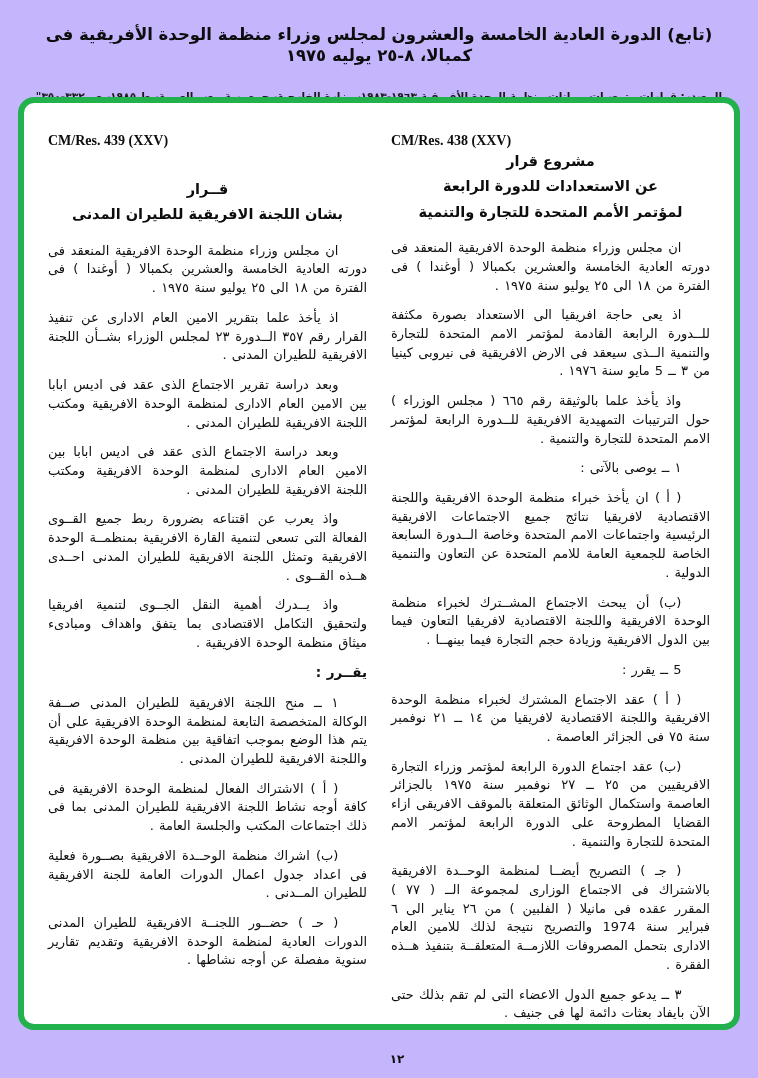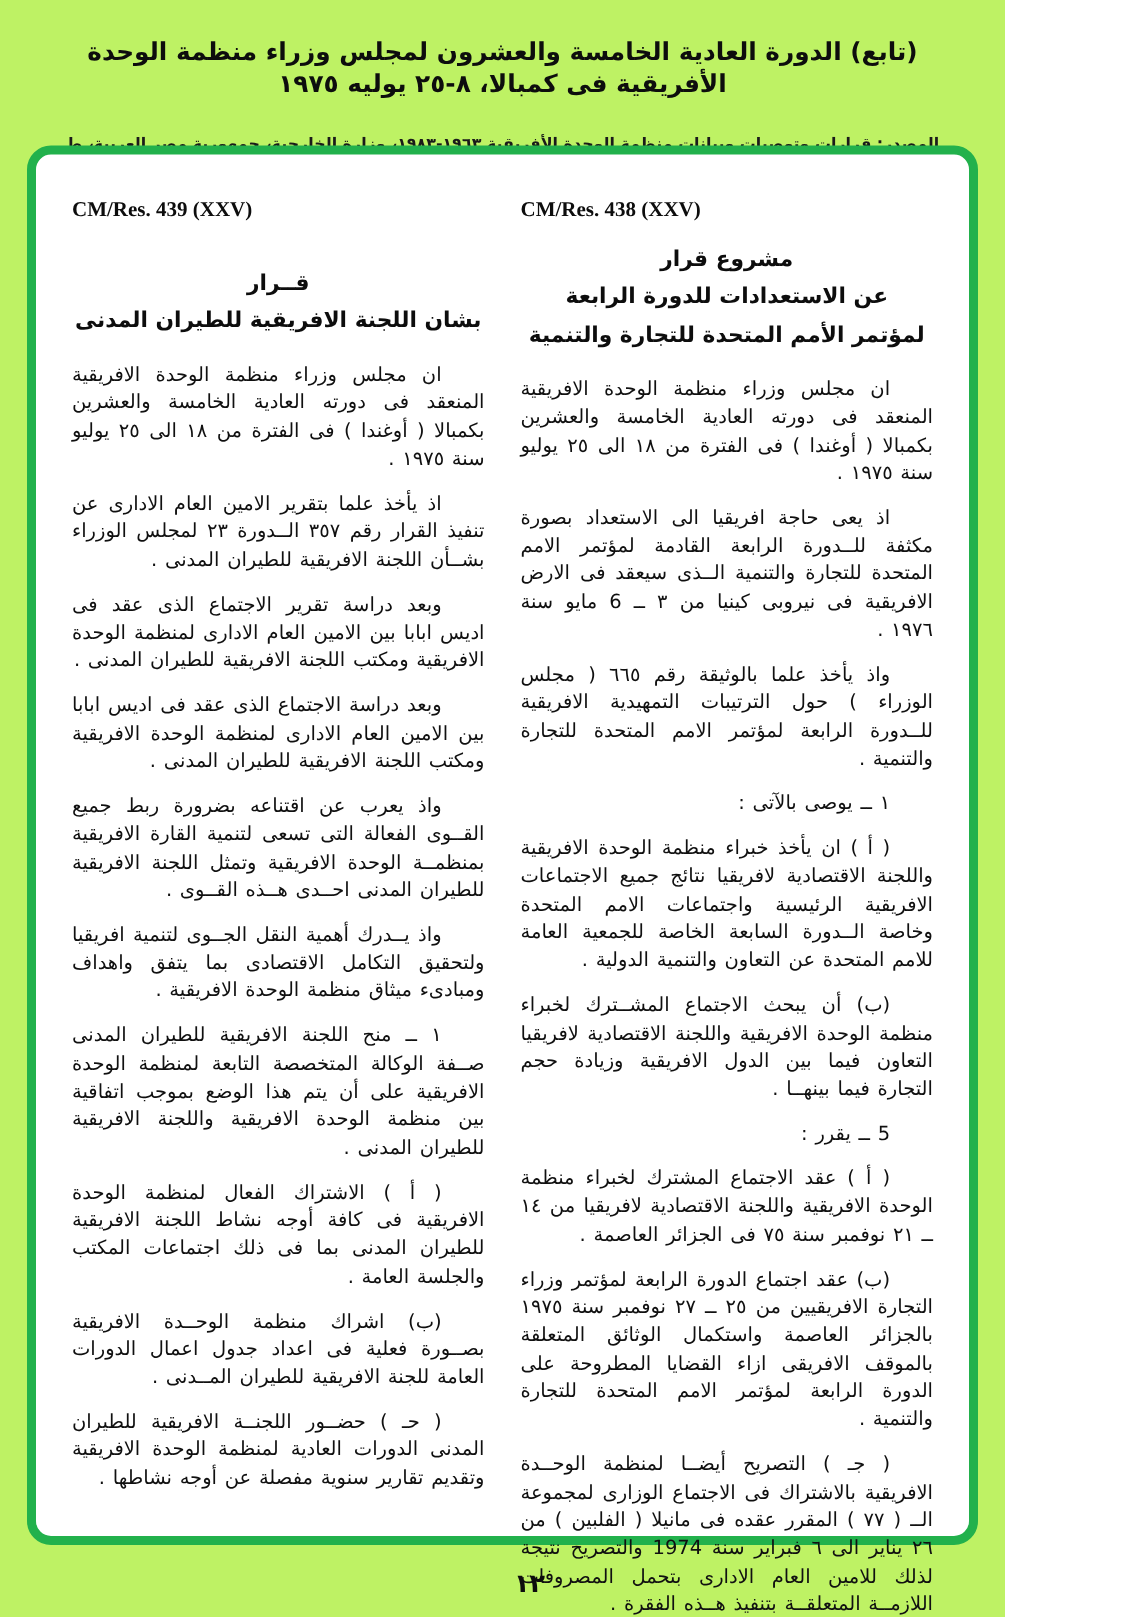--- a/index.html
+++ b/index.html
@@ -1,20 +1,20 @@
 <!DOCTYPE html>
 <html lang="ar" style="--accent: #22b14c;"><head>
 <meta charset="utf-8">
 <style>
   * { margin:0; padding:0; box-sizing:border-box; }
   html,body { background:#ffffff; }
   .page {
     position:relative;
-    width:670px; height:1078px;
-    background:#bef264;
+    width:758px; height:1078px;
+    background:#c4b5fd;
     font-family:"DejaVu Sans", sans-serif;
     color:#111111;
     overflow:hidden;
   }
   .doc-header { position:absolute; top:24px; left:30px; right:30px; direction:rtl; }
   .doc-title {
     text-align:center; font-weight:bold; font-size:16.5px; line-height:1.3;
     color:#0d0d0d; letter-spacing:0;
   }
   .doc-source {
@@ -31,21 +31,20 @@
     position:absolute; inset:0;
     display:flex; direction:rtl;
     gap:24px;
     padding:30px 24px 20px 24px;
   }
   .column { width:50%; direction:rtl; }
   .ref {
     direction:ltr; text-align:left;
     font-family:"Liberation Serif", serif;
     font-weight:bold; font-size:14px; color:#0d0d0d;
-    margin-bottom:12px;
   }
   .col-left .ref { margin-bottom:28px; }
   .res-title { margin-bottom:14px; }
   .res-title .title-line {
     text-align:center; font-weight:bold; font-size:14.5px; line-height:1.75; color:#0d0d0d;
   }
   .paragraphs p {
     margin:0 0 11px 0;
     font-size:13px; line-height:1.44;
     text-align:justify; text-align-last:right;
@@ -53,21 +52,21 @@
     color:#101010;
     word-spacing:1px;
   }
   .paragraphs p.strong {
     font-weight:bold; text-indent:0; text-align:right; font-size:13.5px;
     margin-top:4px;
   }
   .paragraphs p.num { text-indent:2.2em; }
   .page-number {
     position:absolute; bottom:12px; left:0; right:0;
-    text-align:center; font-weight:bold; font-size:17px; color:#0d0d0d;
+    text-align:center; font-weight:bold; font-size:12px; color:#0d0d0d;
     letter-spacing:4px;
     margin-left:36px;
   }
 </style>
 </head>
 <body>
 
 <div class="page">
 
   <div class="doc-header">
@@ -80,21 +79,21 @@
 
       <div class="column col-right">
         <div class="ref">CM/Res. 438 (XXV)</div>
         <div class="res-title">
             <div class="title-line">مشروع قرار</div>
             <div class="title-line">عن الاستعدادات للدورة الرابعة</div>
             <div class="title-line">لمؤتمر الأمم المتحدة للتجارة والتنمية</div>
           </div>
         <div class="paragraphs">
             <p class="p body">ان مجلس وزراء منظمة الوحدة الافريقية المنعقد فى دورته العادية الخامسة والعشرين بكمبالا ( أوغندا ) فى الفترة من ١٨ الى ٢٥ يوليو سنة ١٩٧٥ .</p>
-            <p class="p body">اذ يعى حاجة افريقيا الى الاستعداد بصورة مكثفة للــدورة الرابعة القادمة لمؤتمر الامم المتحدة للتجارة والتنمية الــذى سيعقد فى الارض الافريقية فى نيروبى كينيا من ٣ ــ 6 مايو سنة ١٩٧٦ .</p>
+            <p class="p body">اذ يعى حاجة افريقيا الى الاستعداد بصورة مكثفة للــدورة الرابعة القادمة لمؤتمر الامم المتحدة للتجارة والتنمية الــذى سيعقد فى الارض الافريقية فى نيروبى كينيا من ٣ ــ 5 مايو سنة ١٩٧٦ .</p>
             <p class="p body">واذ يأخذ علما بالوثيقة رقم ٦٦٥ ( مجلس الوزراء ) حول الترتيبات التمهيدية الافريقية للــدورة الرابعة لمؤتمر الامم المتحدة للتجارة والتنمية .</p>
             <p class="p num">١ ــ يوصى بالآتى :</p>
             <p class="p body">( أ ) ان يأخذ خبراء منظمة الوحدة الافريقية واللجنة الاقتصادية لافريقيا نتائج جميع الاجتماعات الافريقية الرئيسية واجتماعات الامم المتحدة وخاصة الــدورة السابعة الخاصة للجمعية العامة للامم المتحدة عن التعاون والتنمية الدولية .</p>
             <p class="p body">(ب) أن يبحث الاجتماع المشــترك لخبراء منظمة الوحدة الافريقية واللجنة الاقتصادية لافريقيا التعاون فيما بين الدول الافريقية وزيادة حجم التجارة فيما بينهــا .</p>
             <p class="p num">5 ــ يقرر :</p>
             <p class="p body">( أ ) عقد الاجتماع المشترك لخبراء منظمة الوحدة الافريقية واللجنة الاقتصادية لافريقيا من ١٤ ــ ٢١ نوفمبر سنة ٧٥ فى الجزائر العاصمة .</p>
             <p class="p body">(ب) عقد اجتماع الدورة الرابعة لمؤتمر وزراء التجارة الافريقيين من ٢٥ ــ ٢٧ نوفمبر سنة ١٩٧٥ بالجزائر العاصمة واستكمال الوثائق المتعلقة بالموقف الافريقى ازاء القضايا المطروحة على الدورة الرابعة لمؤتمر الامم المتحدة للتجارة والتنمية .</p>
             <p class="p body">( جـ ) التصريح أيضــا لمنظمة الوحــدة الافريقية بالاشتراك فى الاجتماع الوزارى لمجموعة الــ ( ٧٧ ) المقرر عقده فى مانيلا ( الفلبين ) من ٢٦ يناير الى ٦ فبراير سنة 1974 والتصريح نتيجة لذلك للامين العام الادارى بتحمل المصروفات اللازمــة المتعلقــة بتنفيذ هــذه الفقرة .</p>
             <p class="p num">٣ ــ يدعو جميع الدول الاعضاء التى لم تقم بذلك حتى الآن بايفاد بعثات دائمة لها فى جنيف .</p>
           </div>
@@ -106,20 +105,21 @@
             <div class="title-line">قــرار</div>
             <div class="title-line">بشان اللجنة الافريقية للطيران المدنى</div>
           </div>
         <div class="paragraphs">
             <p class="p body">ان مجلس وزراء منظمة الوحدة الافريقية المنعقد فى دورته العادية الخامسة والعشرين بكمبالا ( أوغندا ) فى الفترة من ١٨ الى ٢٥ يوليو سنة ١٩٧٥ .</p>
             <p class="p body">اذ يأخذ علما بتقرير الامين العام الادارى عن تنفيذ القرار رقم ٣٥٧ الــدورة ٢٣ لمجلس الوزراء بشــأن اللجنة الافريقية للطيران المدنى .</p>
             <p class="p body">وبعد دراسة تقرير الاجتماع الذى عقد فى اديس ابابا بين الامين العام الادارى لمنظمة الوحدة الافريقية ومكتب اللجنة الافريقية للطيران المدنى .</p>
             <p class="p body">وبعد دراسة الاجتماع الذى عقد فى اديس ابابا بين الامين العام الادارى لمنظمة الوحدة الافريقية ومكتب اللجنة الافريقية للطيران المدنى .</p>
             <p class="p body">واذ يعرب عن اقتناعه بضرورة ربط جميع القــوى الفعالة التى تسعى لتنمية القارة الافريقية بمنظمــة الوحدة الافريقية وتمثل اللجنة الافريقية للطيران المدنى احــدى هــذه القــوى .</p>
             <p class="p body">واذ يــدرك أهمية النقل الجــوى لتنمية افريقيا ولتحقيق التكامل الاقتصادى بما يتفق واهداف ومبادىء ميثاق منظمة الوحدة الافريقية .</p>
+            <p class="p strong">يقــرر :</p>
             <p class="p num">١ ــ منح اللجنة الافريقية للطيران المدنى صــفة الوكالة المتخصصة التابعة لمنظمة الوحدة الافريقية على أن يتم هذا الوضع بموجب اتفاقية بين منظمة الوحدة الافريقية واللجنة الافريقية للطيران المدنى .</p>
             <p class="p body">( أ ) الاشتراك الفعال لمنظمة الوحدة الافريقية فى كافة أوجه نشاط اللجنة الافريقية للطيران المدنى بما فى ذلك اجتماعات المكتب والجلسة العامة .</p>
             <p class="p body">(ب) اشراك منظمة الوحــدة الافريقية بصــورة فعلية فى اعداد جدول اعمال الدورات العامة للجنة الافريقية للطيران المــدنى .</p>
             <p class="p body">( حـ ) حضــور اللجنــة الافريقية للطيران المدنى الدورات العادية لمنظمة الوحدة الافريقية وتقديم تقارير سنوية مفصلة عن أوجه نشاطها .</p>
           </div>
       </div>
 
     </div>
   </div>
 

